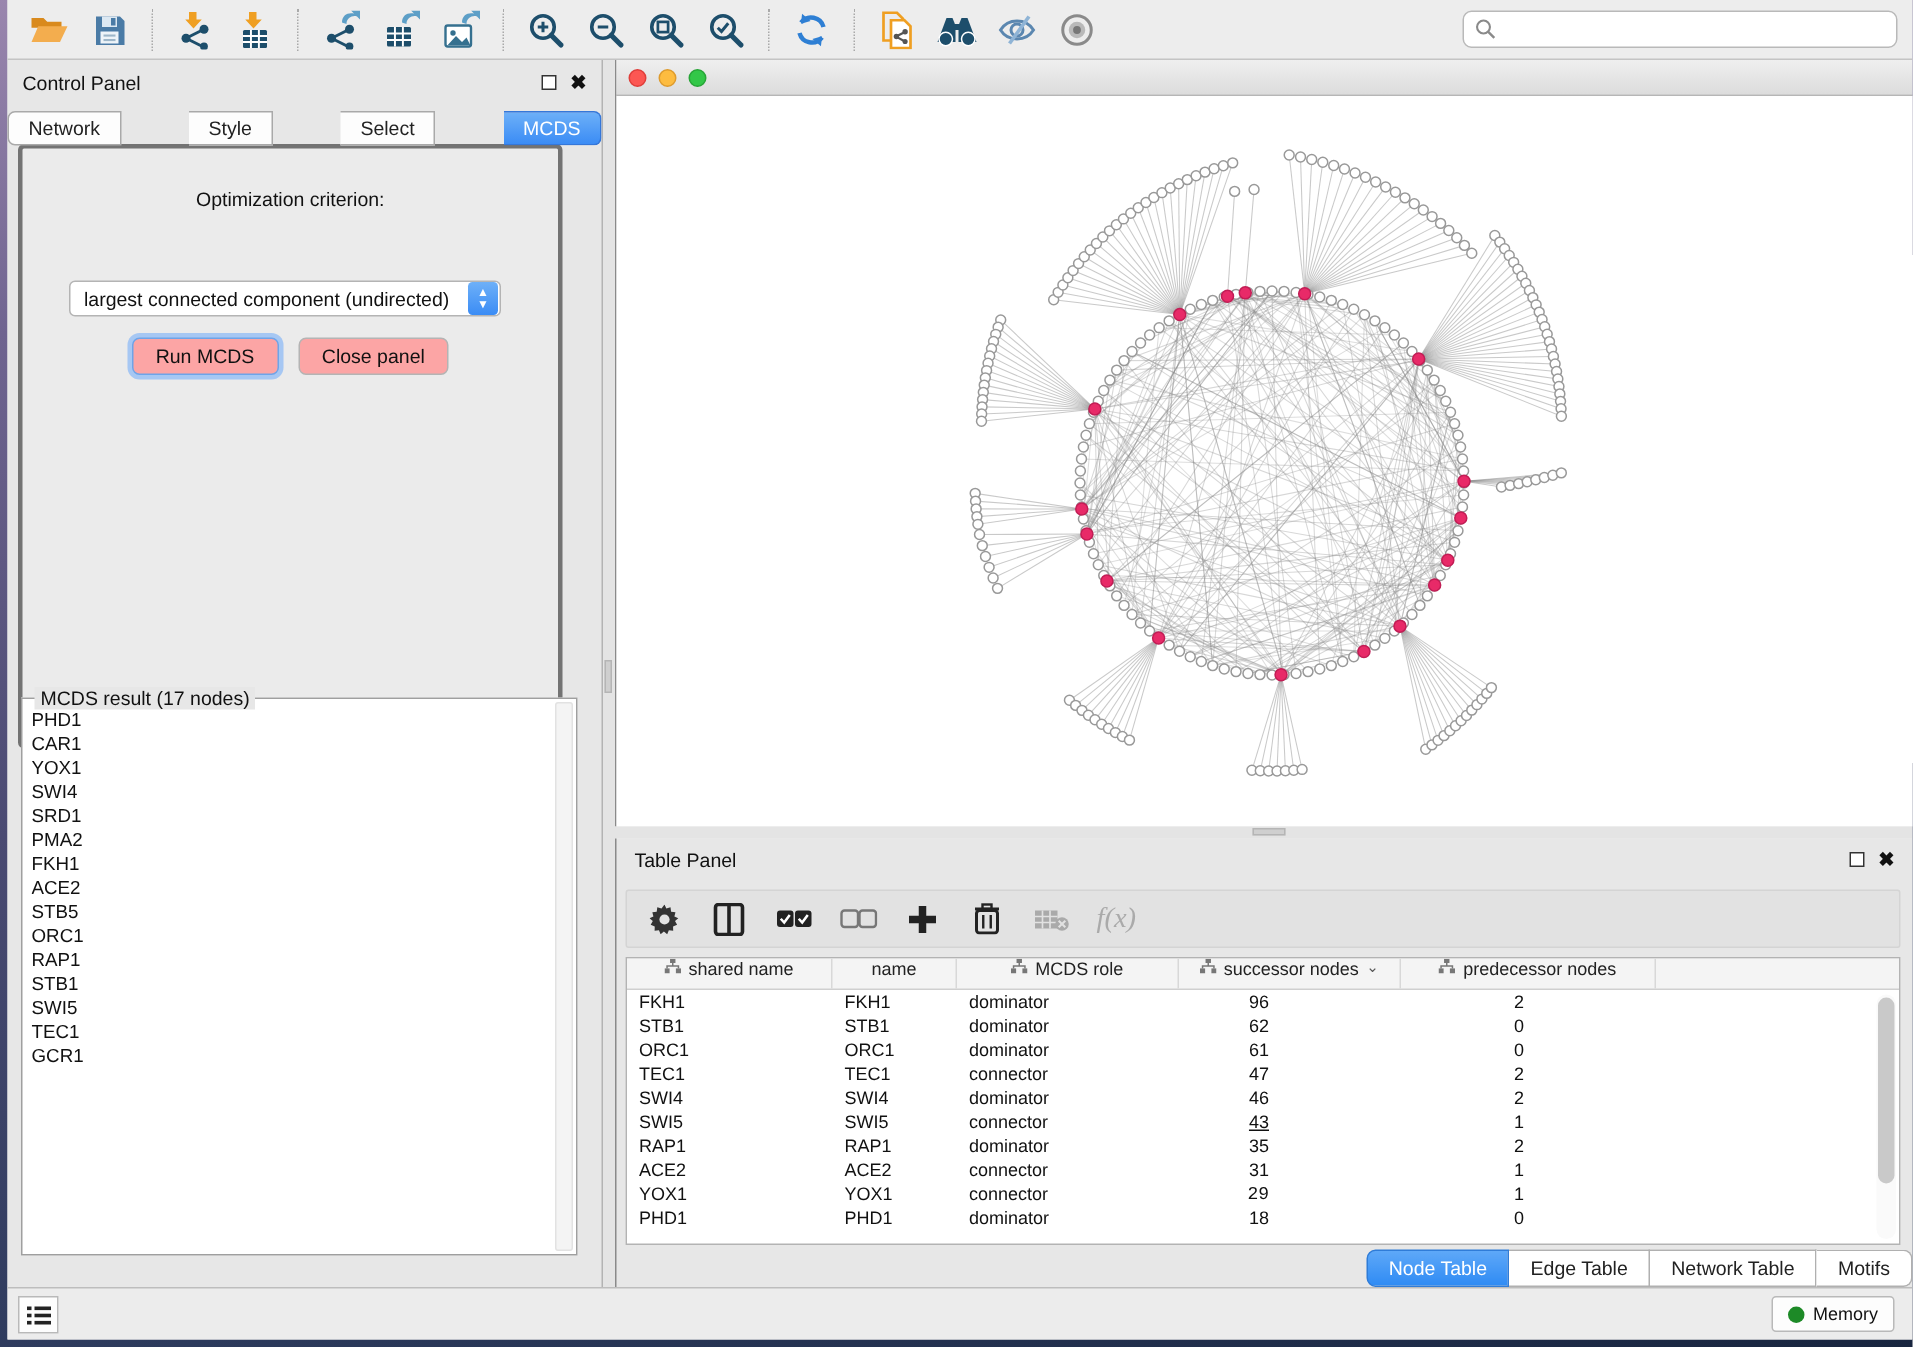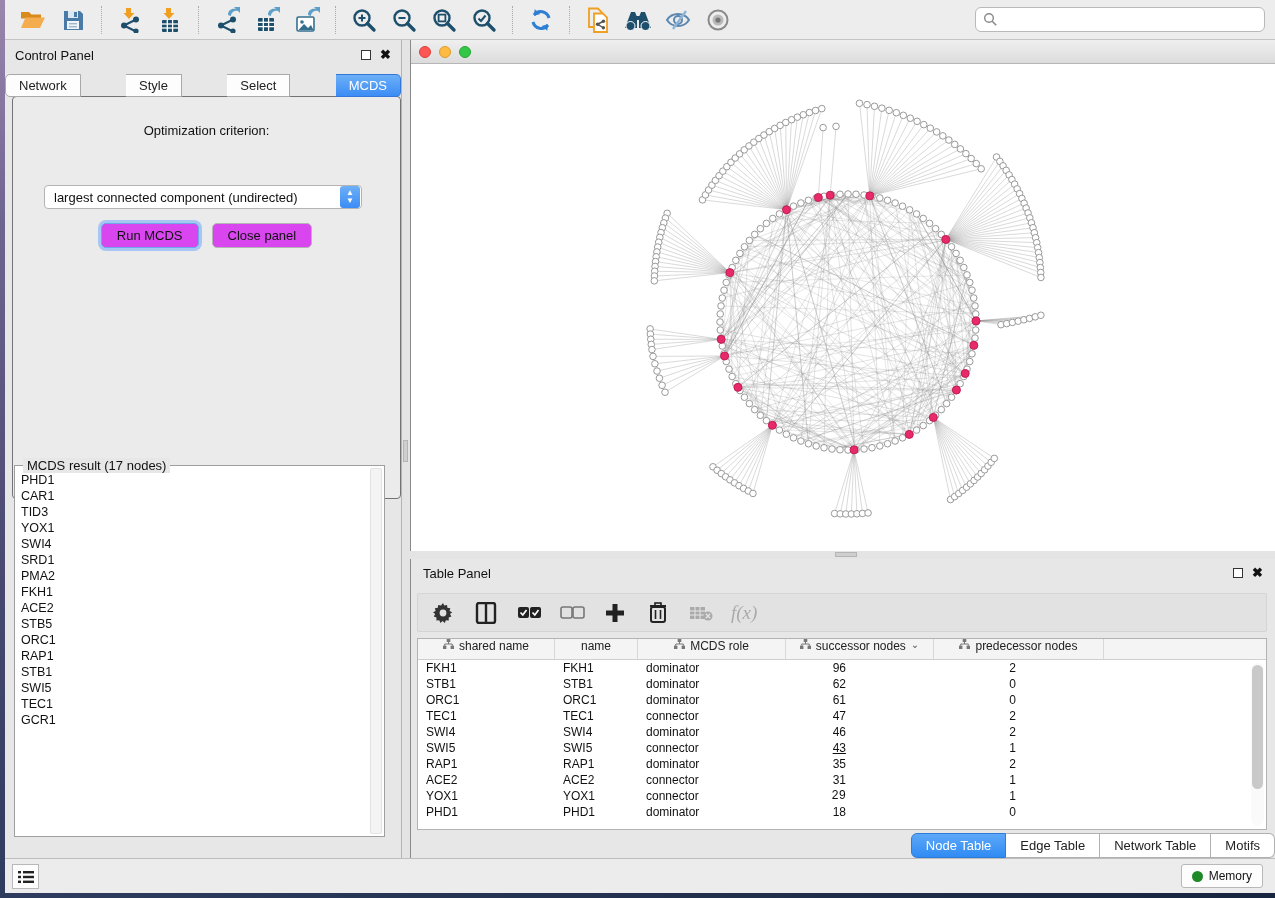--- a/index.html
+++ b/index.html
@@ -25,30 +25,30 @@
   .cp-header { height:30px; display:flex; align-items:center; padding:0 10px; }
   .cp-title { font-size:13px; color:#111; }
   .win-btns { margin-left:auto; display:flex; gap:9px; align-items:center; }
   .float-btn { width:10px; height:10px; border:1.5px solid #333; background:#fff; display:inline-block; cursor:pointer; }
   .close-btn { font-size:13px; font-weight:bold; color:#111; cursor:pointer; line-height:10px; }
   .cp-tabs { display:flex; justify-content:space-between; position:relative; z-index:2; margin-top:4px; }
   .cp-tab { padding:3px 13px; font-size:13px; background:#fdfdfd; border:1px solid #a9a9a9; border-left:none; cursor:pointer; color:#222; }
   .cp-tab:first-child { border-left:1px solid #a9a9a9; border-radius:5px 0 0 5px; }
   .cp-tab:last-child { border-radius:0 5px 5px 0; }
   .cp-tab.selected { background:linear-gradient(#6db0f8,#3b8cf5); color:#fff; border-color:#3577d9; }
-  .cp-body { position:absolute; left:7px; right:0; top:56px; height:403px; background:#ebebeb;
-    border:1px solid #737373; border-radius:4px; }
+  .cp-body { position:absolute; left:7px; right:26px; top:56px; height:403px; background:#ebebeb;
+    border:3px solid #737373; border-radius:4px; }
   .opt-label { text-align:center; margin-top:26px; font-size:13px; color:#111; }
   .mac-select { position:absolute; left:31px; right:38px; top:88px; height:24px; background:#fff;
     border:1px solid #b4b4b4; border-radius:4px; display:flex; align-items:center; cursor:pointer; }
   .mac-select .val { flex:1; padding-left:9px; font-size:13px; color:#111; white-space:nowrap; }
   .mac-select .stepper { width:20px; height:22px; margin:0 1px; background:linear-gradient(#6db0f8,#3b8cf5);
     border-radius:3px; color:#fff; font-size:8px; line-height:8px; display:flex; flex-direction:column; align-items:center; justify-content:center; }
   .btn-row { position:absolute; top:126px; left:0; right:0; display:flex; justify-content:center; gap:13px; }
-  .mac-btn { background:#d946ef; border:1px solid #b4b4b4; border-radius:5px; padding:4px 15px; font-size:13px; color:#111;
+  .mac-btn { background:#fca5a5; border:1px solid #b4b4b4; border-radius:5px; padding:4px 15px; font-size:13px; color:#111;
     font-family:"Liberation Sans",sans-serif; cursor:pointer; }
   .mac-btn.focused { box-shadow:0 0 0 3px rgba(110,170,250,.55); border-color:#6ea4e8; }
   .result-box { position:absolute; left:9px; top:425px; width:371px; height:372px; border:1px solid #9f9f9f; background:#fff; }
   .result-legend { position:absolute; top:-8px; left:8px; background:#e7e7e7; padding:0 4px; font-size:13px; color:#111; }
   .result-list { position:absolute; inset:6px 16px 4px 6px; overflow:hidden; font-size:12.5px; line-height:16px; color:#111; }
   .result-scroll { position:absolute; top:2px; bottom:2px; right:2px; width:12px; background:#f4f4f4; border:1px solid #e2e2e2; border-radius:2px; }
 
   
   .vsplit { position:absolute; left:397px; top:40px; width:8px; height:818px; background:#e4e4e4; cursor:col-resize; }
   .vsplit .grip { position:absolute; left:1px; top:400px; width:5px; height:22px; background:#cfcfcf; border:1px solid #b5b5b5; }
@@ -291,21 +291,20 @@
       <div class="btn-row">
         <button class="mac-btn focused">Run MCDS</button>
         <button class="mac-btn">Close panel</button>
       </div>
     </div>
     <div class="result-box">
       <span class="result-legend">MCDS result (17 nodes)</span>
       <div class="result-list">
           <div>PHD1</div>
           <div>CAR1</div>
-          <div>TID3</div>
           <div>YOX1</div>
           <div>SWI4</div>
           <div>SRD1</div>
           <div>PMA2</div>
           <div>FKH1</div>
           <div>ACE2</div>
           <div>STB5</div>
           <div>ORC1</div>
           <div>RAP1</div>
           <div>STB1</div>

